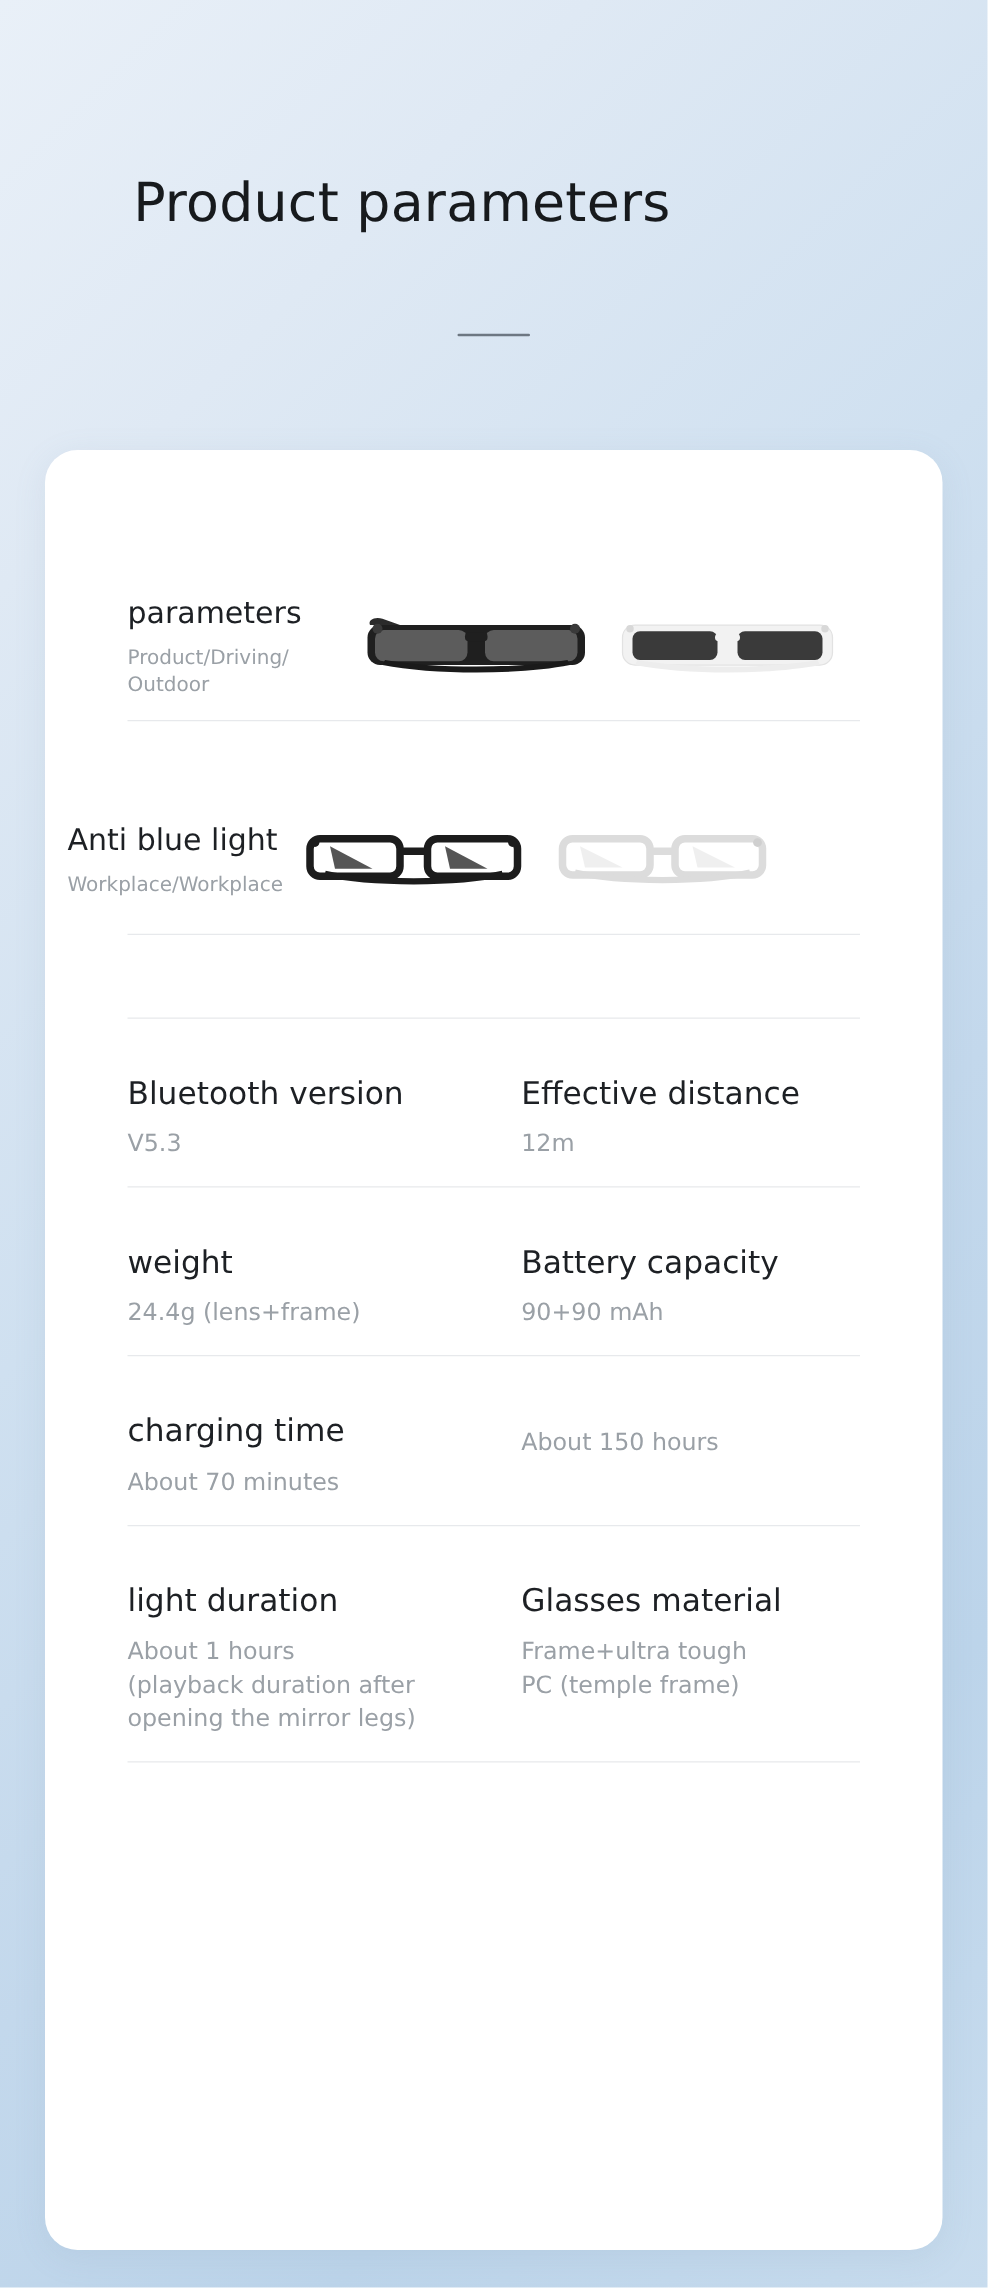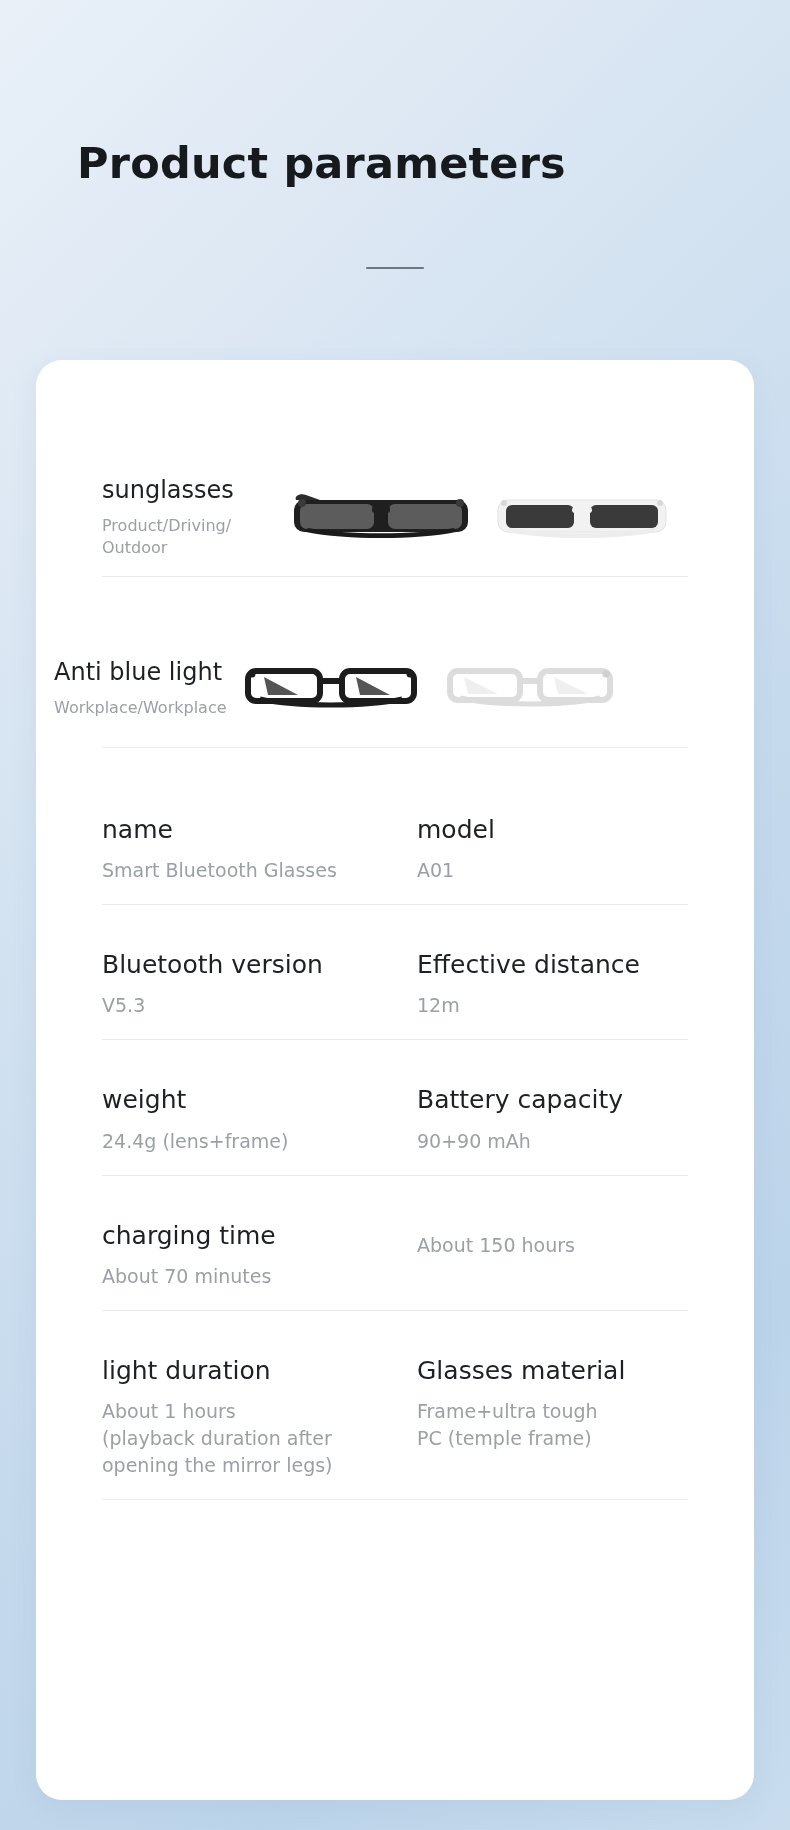--- a/index.html
+++ b/index.html
@@ -20,21 +20,21 @@
     height: 1830px;
     box-sizing: border-box;
   }
   .page-title {
     position: absolute;
     top: 138px;
     left: 0;
     width: 643px;
     text-align: center;
     font-size: 43px;
-    font-weight: 700;
+    font-weight: 400;
     color: #171a1d;
     letter-spacing: 0.2px;
   }
   .title-rule {
     position: absolute;
     top: 267px;
     left: 50%;
     transform: translateX(-50%);
     width: 58px;
     height: 2px;
@@ -134,21 +134,21 @@
 
 <div class="page">
 
   <div class="page-title">Product parameters</div>
   <div class="title-rule"></div>
 
   <div class="card">
 
     <div class="glass-row" id="glass-row-1">
       <div class="labels">
-        <div class="g-title">sunglasses</div>
+        <div class="g-title">parameters</div>
         <div class="g-sub">Product/Driving/
 Outdoor</div>
       </div>
       <div class="imgs">
 
         <svg class="gl" width="190" height="70" viewBox="0 0 190 70">
           <g>
             <path d="M10 18 C8 14 14 11 20 13 L34 18 Z" fill="#2b2b2b"></path>
             <rect x="8" y="18" width="174" height="32" rx="10" fill="#1f1f1f"></rect>
             <rect x="14" y="22" width="74" height="25" rx="7" fill="#5c5c5c"></rect>
@@ -205,30 +205,20 @@
           <path d="M24 21 L58 38 L28 38 Z" fill="#efefef"></path>
           <path d="M114 21 L148 38 L118 38 Z" fill="#efefef"></path>
           <circle cx="166" cy="18" r="3.5" fill="#cfcfcf"></circle>
         </svg>
       </div>
     </div>
     <div class="divider"></div>
 
     <div class="specs">
 
-      <div class="spec-row">
-        <div class="spec-cell">
-          <div class="spec-key">name</div>
-          <div class="spec-val">Smart Bluetooth Glasses</div>
-        </div>
-        <div class="spec-cell right">
-          <div class="spec-key">model</div>
-          <div class="spec-val">A01</div>
-        </div>
-      </div>
       <div class="divider"></div>
       <div class="spec-gap"></div>
 
       <div class="spec-row">
         <div class="spec-cell">
           <div class="spec-key">Bluetooth version</div>
           <div class="spec-val">V5.3</div>
         </div>
         <div class="spec-cell right">
           <div class="spec-key">Effective distance</div>

